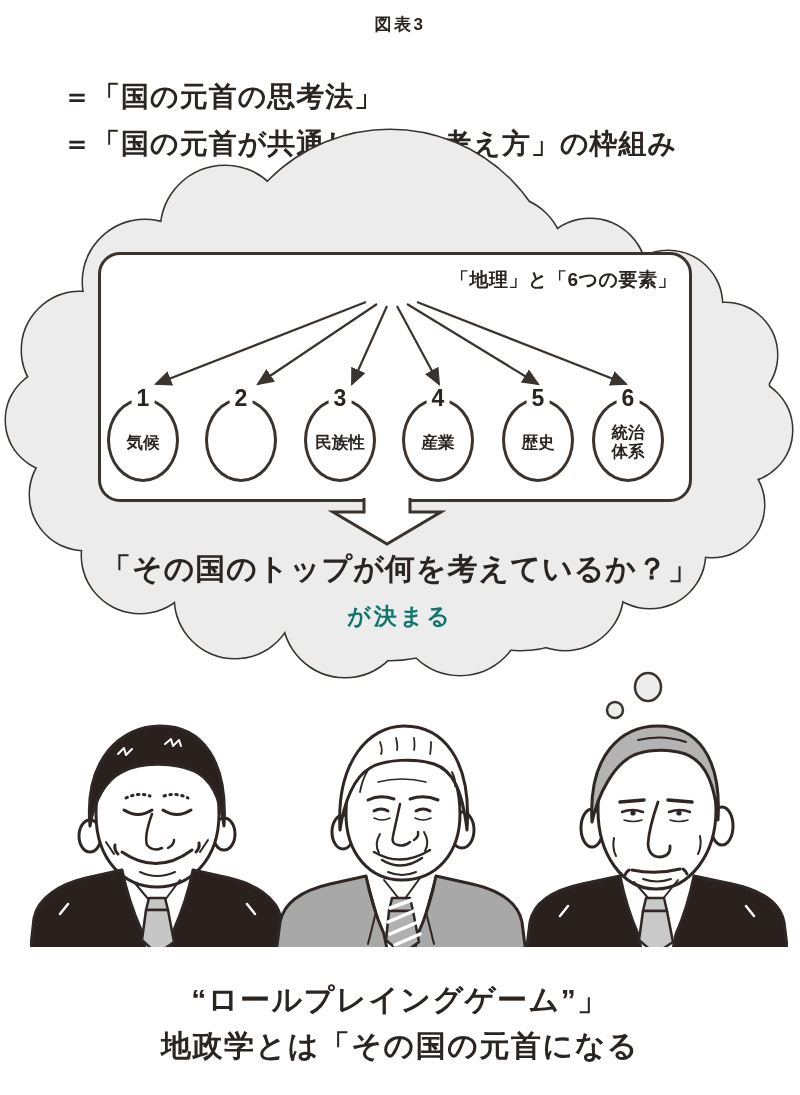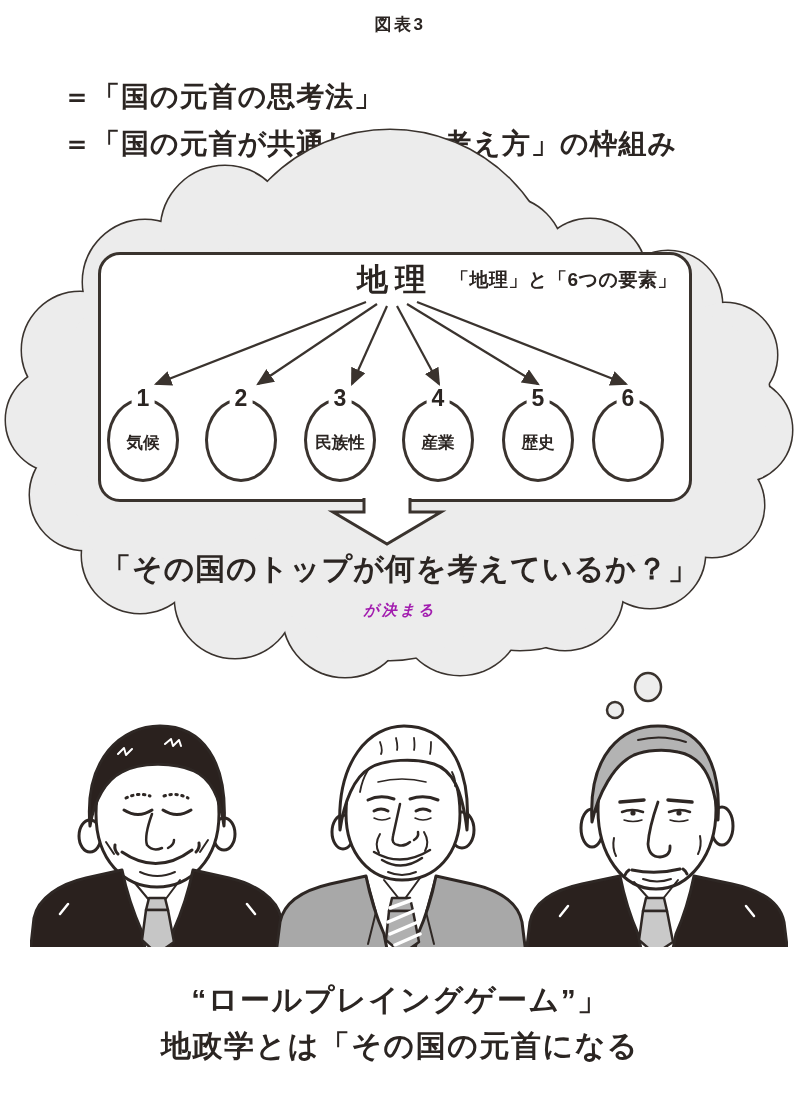--- a/index.html
+++ b/index.html
@@ -41,21 +41,21 @@
   .factor-label { display:flex; width:100%; height:100%; align-items:center; justify-content:center;
     font-size:16.5px; font-weight:800; color:#2b2522; text-align:center;
     line-height:1.15; white-space:nowrap; padding-top:4px; }
   .factor.wrap2 .factor-label { white-space:normal; }
   .factor.wrap2 .factor-label span { display:block; width:40px; }
 
   
   #result-main { top:549px; left:0; width:100%; text-align:center;
     font-size:30px; font-weight:800; letter-spacing:1px; color:#2b2522; z-index:3; white-space:nowrap; }
   #result-sub { top:601px; left:0; width:100%; text-align:center;
-    font-size:15px; font-weight:800; letter-spacing:3px; color:#a21caf; z-index:3;font-style:italic; }
+    font-size:23px; font-weight:800; letter-spacing:3px; color:#0f766e; z-index:3; }
 
   
   #caption { top:977px; left:0; width:100%; text-align:center; color:#2b2522; z-index:2; }
   #caption div { font-size:30px; font-weight:800; letter-spacing:1.5px; line-height:46px; }
 
   .portrait { position:absolute; z-index:2; }
 </style>
 </head>
 <body>
 
@@ -125,21 +125,20 @@
       <circle cx="600" cy="420" r="140"></circle>
         <circle cx="680" cy="400" r="90"></circle>
       <circle cx="110" cy="400" r="80"></circle>
         <circle cx="520" cy="540" r="110"></circle>
     </g>
     <ellipse cx="648" cy="687" rx="13" ry="14" fill="#ededed" stroke="#3a332e" stroke-width="2.5"></ellipse>
     <circle cx="615" cy="710" r="8" fill="#ededed" stroke="#3a332e" stroke-width="2.5"></circle>
   </svg>
 
   <div id="geo-box" class="abs"></div>
-  <div id="geo-label" class="abs">地理</div>
   <div id="geo-caption" class="abs">「地理」と「6つの要素」</div>
 
   <svg class="layer" width="800" height="1095" viewBox="0 0 800 1095" style="z-index:4">
     <defs>
       <marker id="ah" markerWidth="9" markerHeight="8" refX="7" refY="3.5" orient="auto">
         <path d="M0,0 L8,3.5 L0,7 Z" fill="#3a332e"></path>
       </marker>
     </defs>
     <g stroke="#3a332e" stroke-width="2.2">
       <line x1="366" y1="302" x2="156" y2="384" marker-end="url(#ah)"></line>
@@ -166,20 +165,23 @@
   <div class="factor" style="left:402px">
     <span class="factor-num">4</span>
     <span class="factor-label">産業</span>
   </div>
   <div class="factor" style="left:502px">
     <span class="factor-num">5</span>
     <span class="factor-label">歴史</span>
   </div>
   <div class="factor wrap2" style="left:592px">
     <span class="factor-num">6</span>
+    <span class="factor-label">
+        <span>統治体系</span>
+      </span>
   </div>
 
   <div id="result-main" class="abs">「その国のトップが何を考えているか？」</div>
   <div id="result-sub" class="abs">が決まる</div>
 
   <svg class="portrait" style="left:30px; top:714px" width="255" height="233" viewBox="0 0 255 233">
     <g stroke="#2e2724" stroke-linecap="round" stroke-linejoin="round" fill="none">
       <ellipse cx="60" cy="122" rx="11" ry="16" fill="#fff" stroke-width="3"></ellipse>
       <ellipse cx="194" cy="120" rx="11" ry="16" fill="#fff" stroke-width="3"></ellipse>
       <path d="M66,100 C66,48 94,26 127,26 C160,26 189,48 189,100 C189,146 160,173 127,173 C94,173 66,146 66,100 Z" fill="#fff" stroke-width="3"></path>

